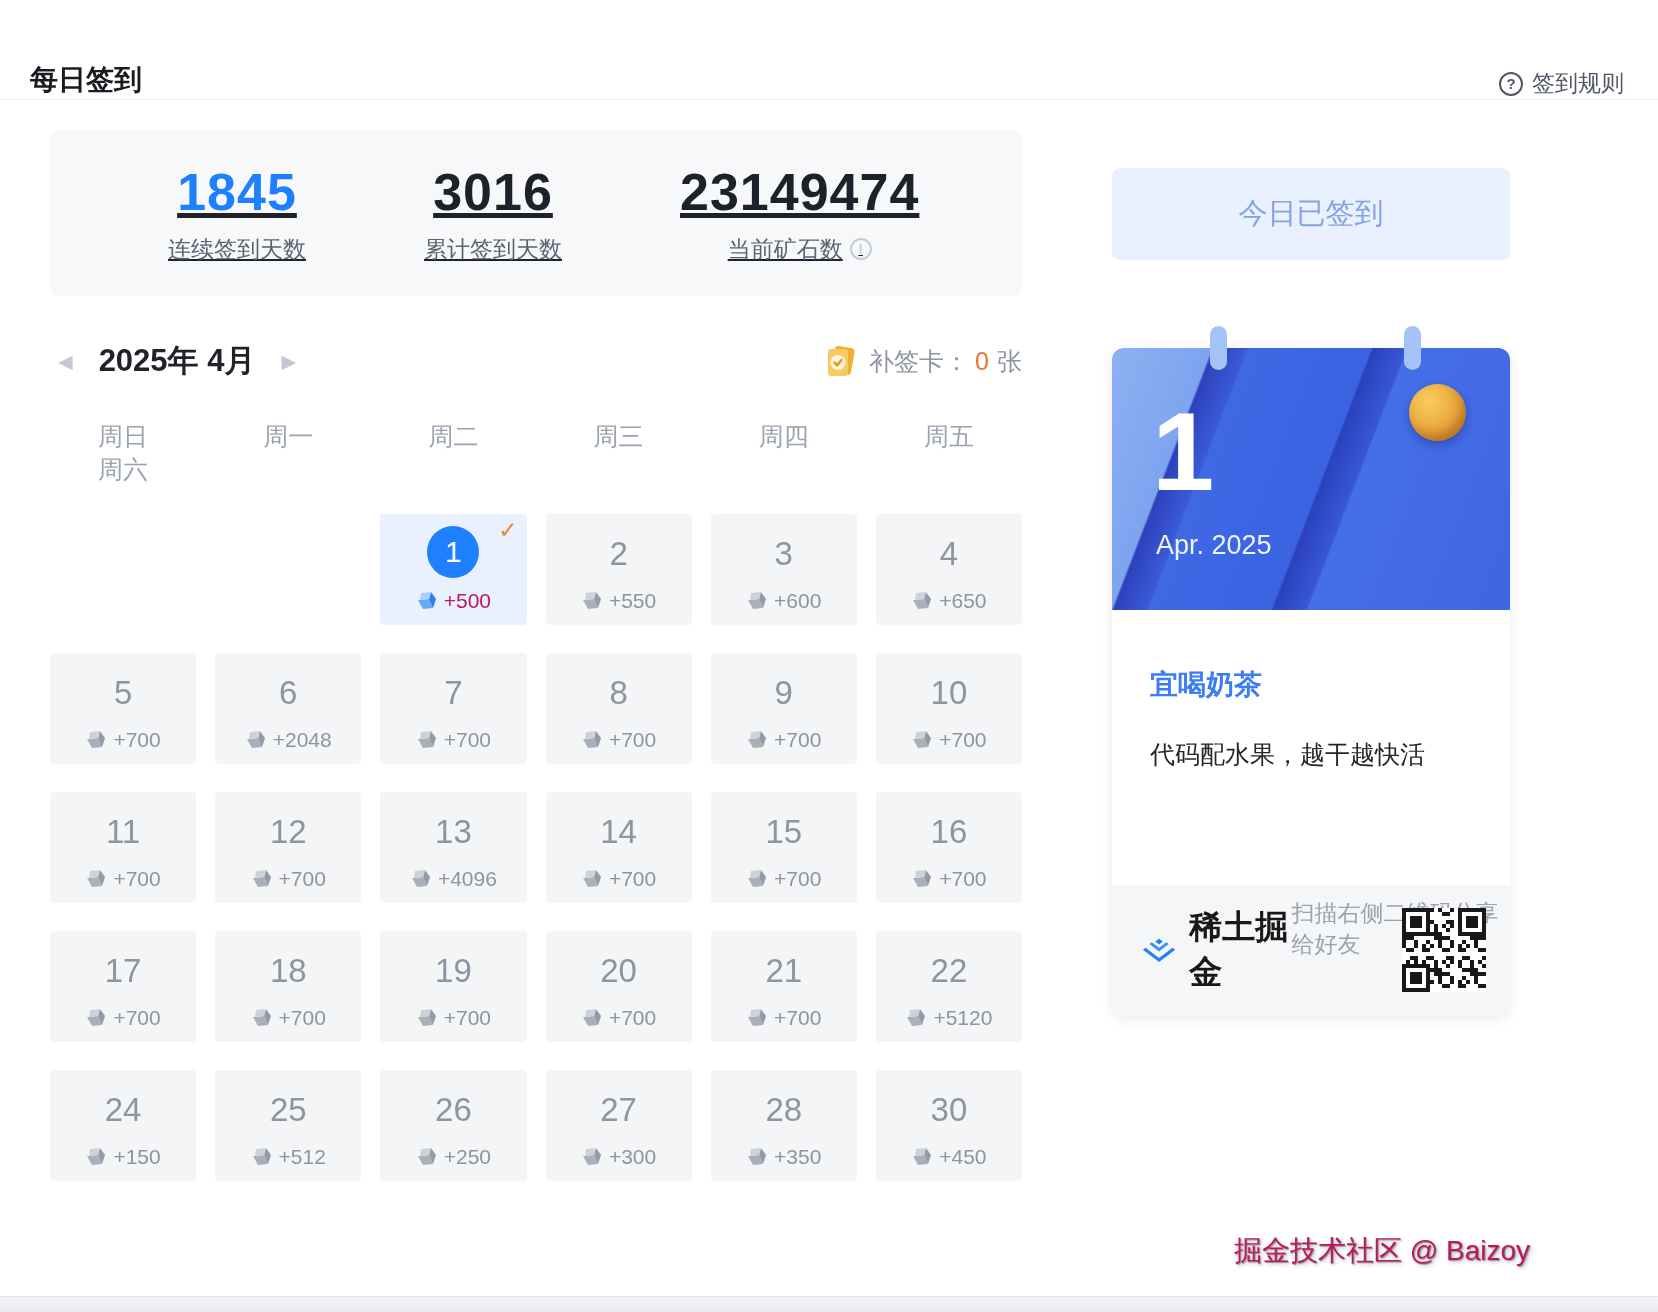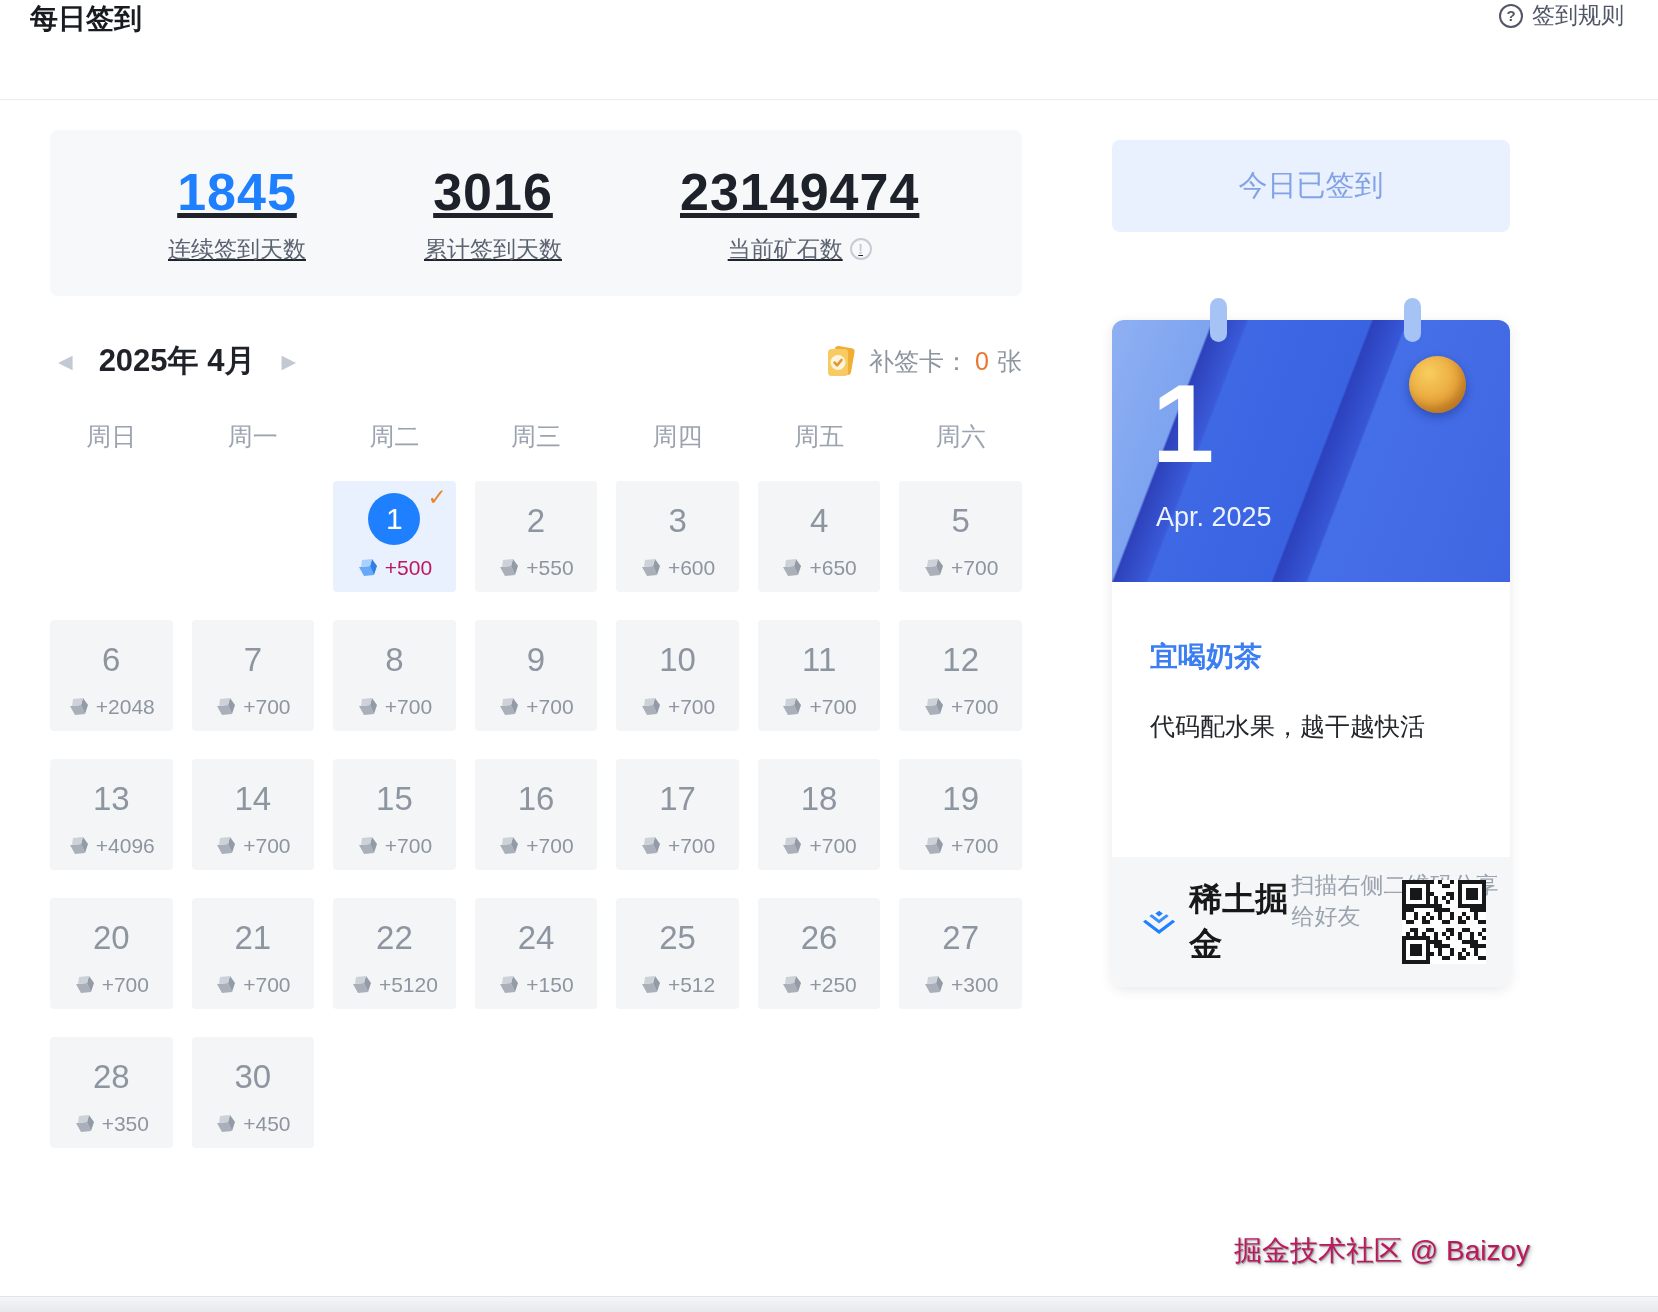--- a/index.html
+++ b/index.html
@@ -3,21 +3,21 @@
 <meta charset="utf-8">
 <style>
   * { box-sizing: border-box; margin: 0; padding: 0; }
   html,body { width: 1658px; height: 1312px; }
   body {
     font-family: "Liberation Sans", "DejaVu Sans", sans-serif;
     background: #fff; color: #1f2329; position: relative; overflow: hidden;
   }
   
   .topbar {
-    height: 100px; display: flex; align-items: flex-start; justify-content: space-between;
+    height: 100px; display: flex; align-items: flex-end; justify-content: space-between;
     padding: 0 34px 0 30px; border-bottom: 1px solid #ececee;
   }
   .page-title { font-size: 28px; font-weight: 700; color: #181b20; }
   .rules { display: flex; align-items: center; gap: 9px; color: #515767; font-size: 23px; cursor: pointer; }
   .qmark {
     width: 24px; height: 24px; border: 2px solid #515767; border-radius: 50%;
     display: flex; align-items: center; justify-content: center;
     font-size: 15px; font-weight: 700; color: #515767;
   }
   
@@ -43,21 +43,21 @@
   }
   
   .cal-head { margin-top: 44px; display: flex; align-items: center; justify-content: space-between; }
   .month-nav { display: flex; align-items: center; gap: 26px; margin-left: 8px; }
   .arrow { font-size: 19px; color: #c3c9d3; cursor: pointer; line-height: 1; }
   .month-label { font-size: 31px; font-weight: 600; color: #1f2329; }
   .makeup { display: flex; align-items: center; font-size: 25px; color: #8d95a0; cursor: pointer; }
   .makeup svg { margin-right: 10px; }
   .makeup .cnt { color: #e8772e; margin: 0 8px 0 6px; }
   
-  .weekdays, .grid { display: grid; grid-template-columns: repeat(7, 1fr); column-gap: 19px; }
+  .weekdays, .grid { display: grid; grid-template-columns: repeat(6, 1fr); column-gap: 19px; }
   .weekdays { margin-top: 38px; }
   .weekdays span { text-align: center; font-size: 25px; color: #9aa3af; }
   
   .grid { margin-top: 28px; row-gap: 28px; }
   .cell {
     height: 111px; background: #f4f5f7; border-radius: 4px; position: relative;
     display: flex; flex-direction: column; align-items: center; cursor: pointer;
   }
   .cell.blank { background: transparent; cursor: default; }
   .daynum {
@@ -75,21 +75,21 @@
   .cell.signed .daynum {
     width: 52px; background: #1e80ff; border-radius: 50%;
     color: #fff; font-size: 30px; margin-top: 12px;
   }
   .cell.signed .reward { color: #be185d; text-align: right; }
   .cell.signed .check { display: block; }
   .ore .f3 { fill: #aab0ba; } .ore .f2 { fill: #939ba7; } .ore .f1 { fill: #cdd2d9; }
   .signed .ore .f3 { fill: #67a8f7; } .signed .ore .f2 { fill: #2f7fe8; } .signed .ore .f1 { fill: #a9d0ff; }
   
   .signed-btn {
-    width: 100%; height: 92px; margin-top: 10px; border: none; border-radius: 8px;
+    width: 100%; height: 92px; margin-top: 38px; border: none; border-radius: 8px;
     background: #e9f0fe; color: #83a3e6; font-size: 29px; cursor: pointer;
     font-family: "Liberation Sans", "DejaVu Sans", sans-serif;
   }
   .promo { margin-top: 88px; border-radius: 12px; background: #fff; box-shadow: 0 3px 14px rgba(0,0,0,.09); position: relative; }
   .pin {
     position: absolute; top: -22px; width: 17px; height: 44px;
     border-radius: 9px; background: #a6c3f6; z-index: 2;
   }
   .pin.p1 { left: 98px; } .pin.p2 { left: 292px; }
   .pic {

